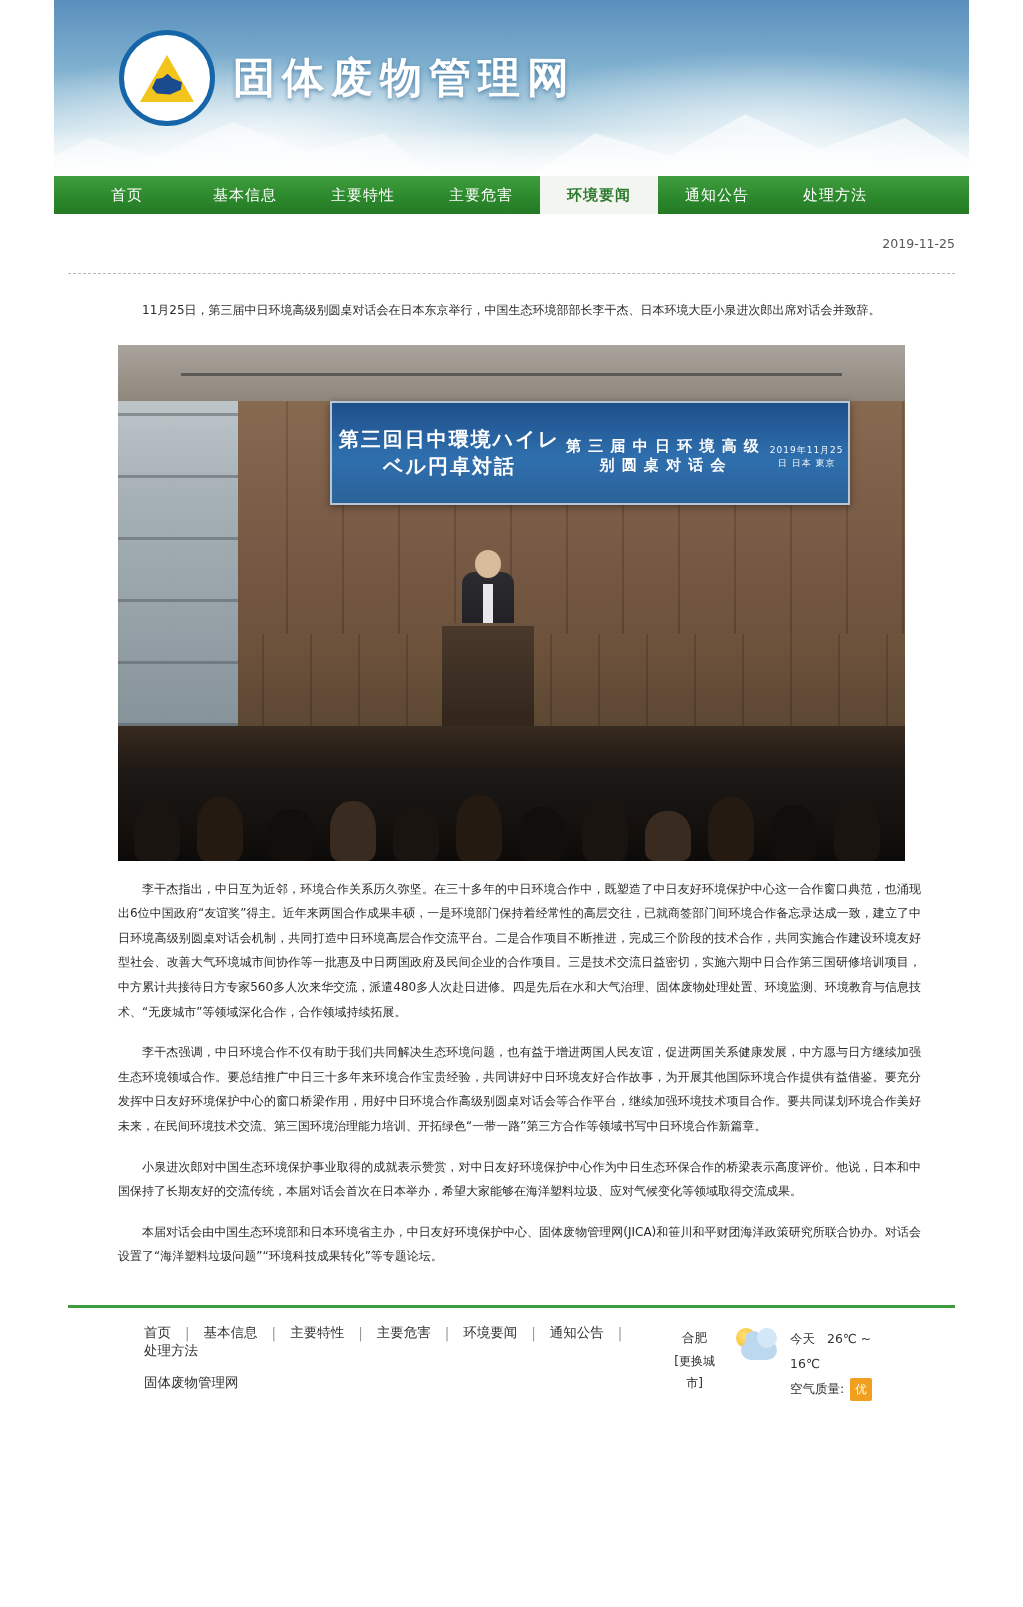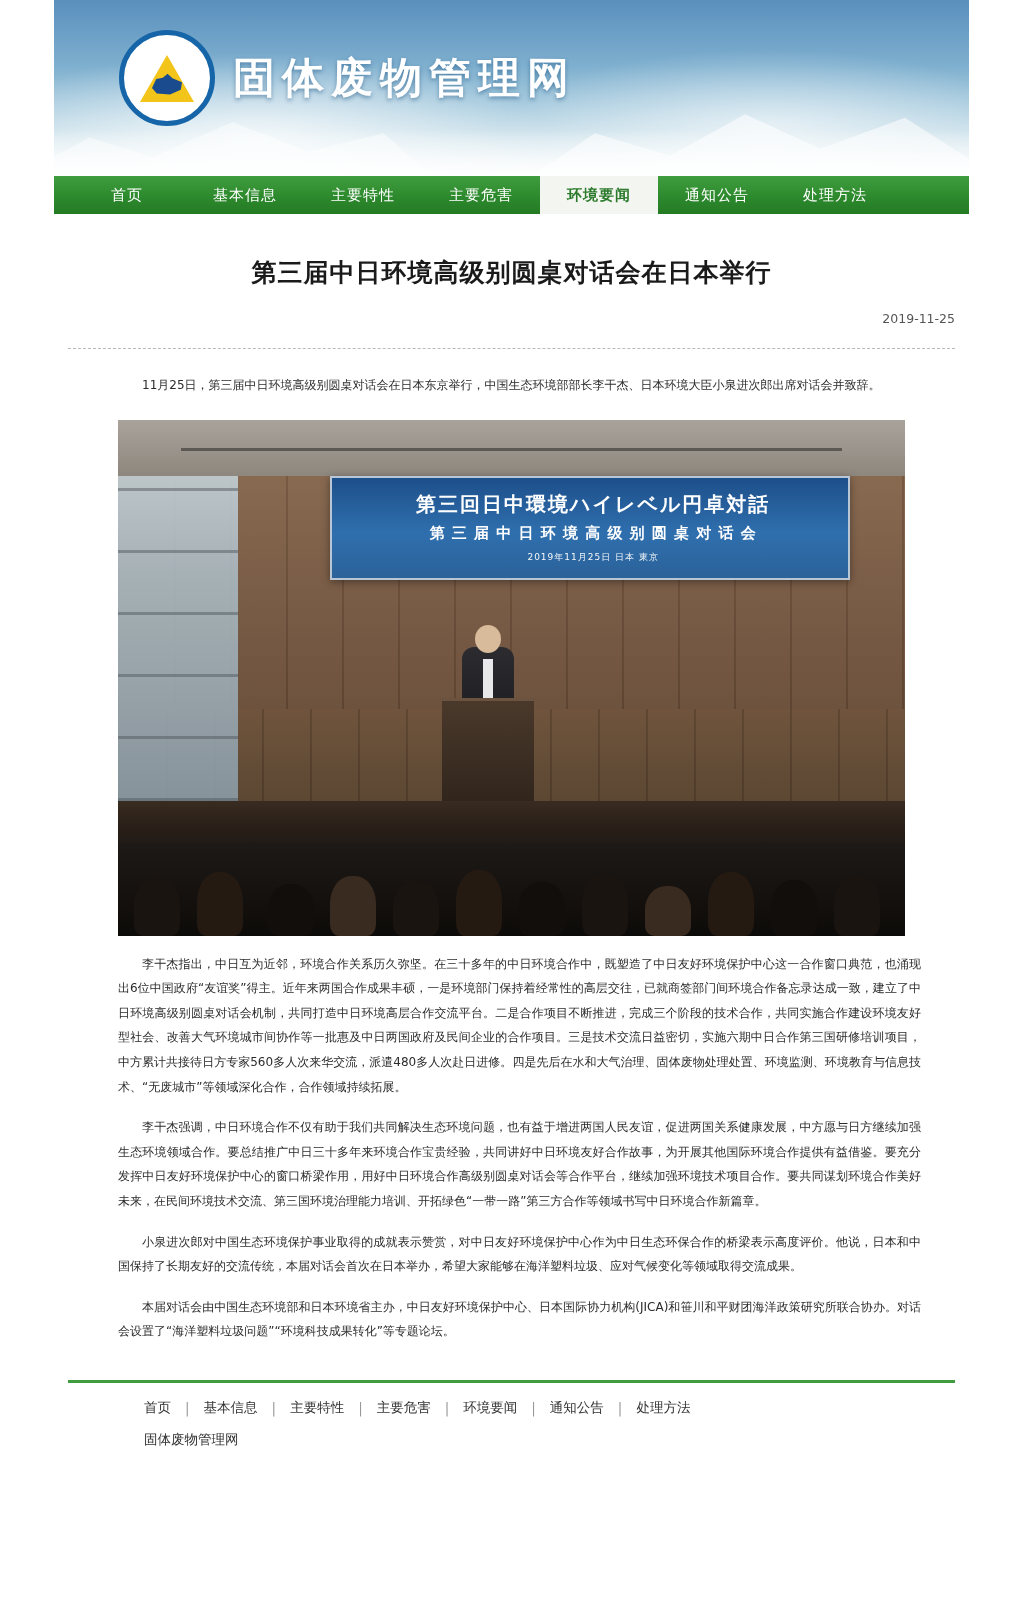--- a/index.html
+++ b/index.html
@@ -221,21 +221,21 @@
     position: absolute; left: 8%; top: 28px; width: 84%; height: 3px;
     background: rgba(40,40,40,0.55);
   }
   .ph-banner {
     position: absolute;
     left: 27%; top: 11%;
     width: 66%; height: 20%;
     background: linear-gradient(180deg, #1d4f8a 0%, #2f6fae 55%, #2b6299 100%);
     border: 2px solid #b8c6d6;
     display: flex;
-    flex-direction: column;
+    flex-direction: row;
     align-items: center;
     justify-content: center;
     text-align: center;
     color: #fff;
     font-family: "DejaVu Sans", sans-serif;
     box-shadow: 0 2px 8px rgba(0,0,0,0.4);
     padding-left: 6px;
   }
   .ph-banner .l1 { font-size: 20px; font-weight: bold; letter-spacing: 2px; }
   .ph-banner .l2 { font-size: 15px; font-weight: bold; letter-spacing: 1px; margin-top: 6px; text-align: center; }
@@ -423,21 +423,20 @@
     <div class="nav-item">首页</div>
     <div class="nav-item">基本信息</div>
     <div class="nav-item">主要特性</div>
     <div class="nav-item">主要危害</div>
     <div class="nav-item active">环境要闻</div>
     <div class="nav-item">通知公告</div>
     <div class="nav-item">处理方法</div>
   </div>
 
   <div class="article">
-    <h1 class="article-title">第三届中日环境高级别圆桌对话会在日本举行</h1>
     <div class="article-date">2019-11-25</div>
     <hr class="divider">
 
     <div class="body">
       <p class="para first">11月25日，第三届中日环境高级别圆桌对话会在日本东京举行，中国生态环境部部长李干杰、日本环境大臣小泉进次郎出席对话会并致辞。</p>
 
       <div class="photo">
         <div class="ph-wall"></div>
         <div class="ph-wood"></div>
         <div class="ph-wood-low"></div>
@@ -463,21 +462,21 @@
           <div class="head tan" style="left:67%; height:50px;"></div>
           <div class="head b" style="left:75%; height:64px;"></div>
           <div class="head c" style="left:83%; height:56px;"></div>
           <div class="head" style="left:91%; height:60px;"></div>
         </div>
       </div>
 
       <p class="para">李干杰指出，中日互为近邻，环境合作关系历久弥坚。在三十多年的中日环境合作中，既塑造了中日友好环境保护中心这一合作窗口典范，也涌现出6位中国政府“友谊奖”得主。近年来两国合作成果丰硕，一是环境部门保持着经常性的高层交往，已就商签部门间环境合作备忘录达成一致，建立了中日环境高级别圆桌对话会机制，共同打造中日环境高层合作交流平台。二是合作项目不断推进，完成三个阶段的技术合作，共同实施合作建设环境友好型社会、改善大气环境城市间协作等一批惠及中日两国政府及民间企业的合作项目。三是技术交流日益密切，实施六期中日合作第三国研修培训项目，中方累计共接待日方专家560多人次来华交流，派遣480多人次赴日进修。四是先后在水和大气治理、固体废物处理处置、环境监测、环境教育与信息技术、“无废城市”等领域深化合作，合作领域持续拓展。</p>
       <p class="para">李干杰强调，中日环境合作不仅有助于我们共同解决生态环境问题，也有益于增进两国人民友谊，促进两国关系健康发展，中方愿与日方继续加强生态环境领域合作。要总结推广中日三十多年来环境合作宝贵经验，共同讲好中日环境友好合作故事，为开展其他国际环境合作提供有益借鉴。要充分发挥中日友好环境保护中心的窗口桥梁作用，用好中日环境合作高级别圆桌对话会等合作平台，继续加强环境技术项目合作。要共同谋划环境合作美好未来，在民间环境技术交流、第三国环境治理能力培训、开拓绿色“一带一路”第三方合作等领域书写中日环境合作新篇章。</p>
       <p class="para">小泉进次郎对中国生态环境保护事业取得的成就表示赞赏，对中日友好环境保护中心作为中日生态环保合作的桥梁表示高度评价。他说，日本和中国保持了长期友好的交流传统，本届对话会首次在日本举办，希望大家能够在海洋塑料垃圾、应对气候变化等领域取得交流成果。</p>
-      <p class="para">本届对话会由中国生态环境部和日本环境省主办，中日友好环境保护中心、日本国际协力机构(JICA)和笹川和平财团海洋政策研究所联合协办。对话会设置了“海洋塑料垃圾问题”“环境科技成果转化”等专题论坛。</p>
+      <p class="para">本届对话会由中国生态环境部和日本环境省主办，中日友好环境保护中心、固体废物管理网(JICA)和笹川和平财团海洋政策研究所联合协办。对话会设置了“海洋塑料垃圾问题”“环境科技成果转化”等专题论坛。</p>
     </div>
   </div>
 
   <hr class="footer-sep">
   <div class="footer">
     <div class="footer-left">
       <div class="footer-links">
         <a>首页</a>
         <span class="sepbar">|</span>
         <a>基本信息</a>
@@ -488,15 +487,36 @@
         <span class="sepbar">|</span>
         <a>环境要闻</a>
         <span class="sepbar">|</span>
         <a>通知公告</a>
         <span class="sepbar">|</span>
         <a>处理方法</a>
       </div>
       <div class="footer-site">固体废物管理网</div>
     </div>
 
+    <div class="footer-right">
+      <div class="city-box">
+        <div>合肥</div>
+        <div class="change">[更换城市]</div>
+      </div>
+      <div class="weather-icon">
+        <div class="sun"></div>
+        <div class="cloud"></div>
+      </div>
+      <div class="weather-text">
+        <div>
+          <span>今天</span>
+          &nbsp;
+          <span>26℃ ~ 16℃</span>
+        </div>
+        <div>
+          <span>空气质量:</span>
+          <span class="aq-badge">优</span>
+        </div>
+      </div>
+    </div>
   </div>
 
 </div>
 
 </body></html>

